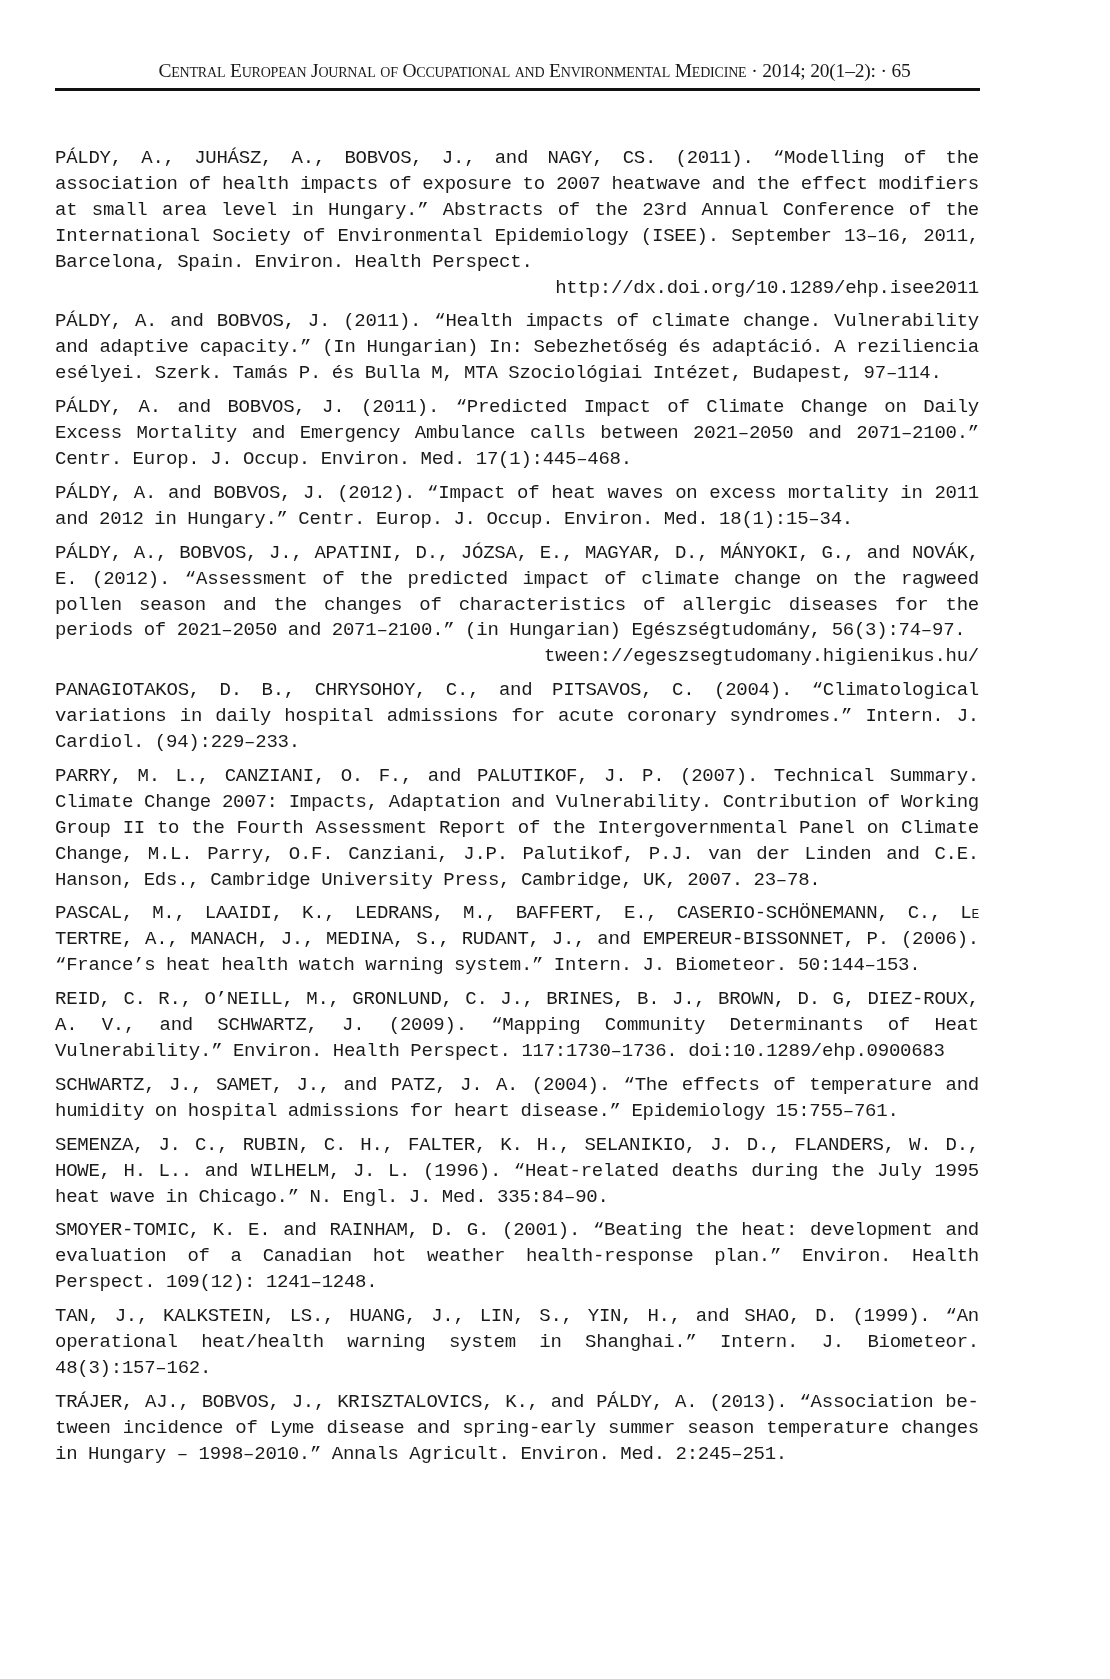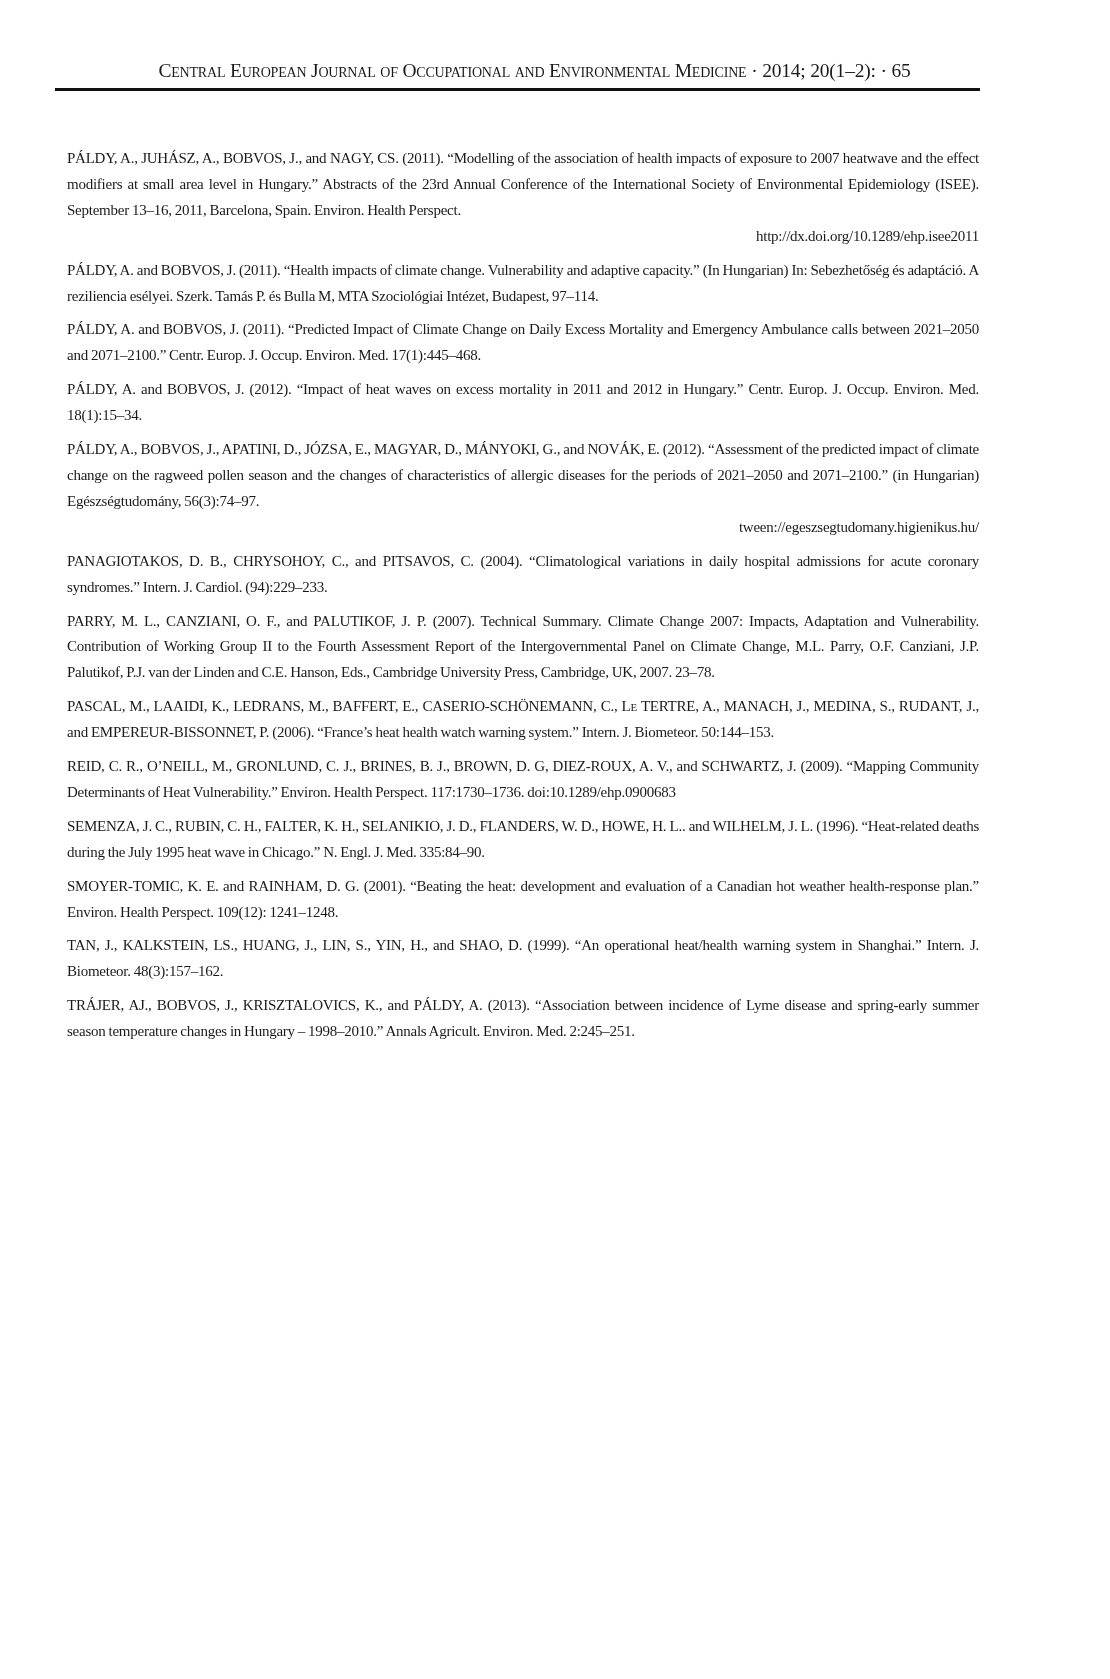--- a/index.html
+++ b/index.html
@@ -4,22 +4,22 @@
 <style>
   html, body { margin: 0; padding: 0; background: #ffffff; }
   body { width: 1110px; height: 1679px; position: relative; overflow: hidden; }
   .page { position: absolute; left: 55px; top: 0; width: 924px; color: #1a1a1a;
           font-family: "Liberation Serif", "DejaVu Serif", serif; }
   .running-head { position: absolute; top: 60px; left: 35px; width: 889px; text-align: center;
                   font-size: 19.5px; letter-spacing: -0.2px; white-space: nowrap; }
   .running-head .sc { font-variant: small-caps; }
   .head-rule { position: absolute; top: 88px; left: 0; width: 925px; height: 3px; background: #111; }
   .refs { position: absolute; top: 146px; left: 0; width: 924px; }
-  .ref { font-size: 15px; line-height: 25.9px; text-align: justify; margin: 0 0 8px 12px;
-         letter-spacing: -0.25px; word-spacing: -0.5px; hyphens: manual; }
+  .ref { font-size: 19px; line-height: 25.9px; text-align: justify; margin: 0 0 8px 0;
+         letter-spacing: -0.25px; word-spacing: -0.5px; hyphens: manual; font-family: Liberation Mono, monospace; }
   .ref .url { display: block; text-align: right; }
   .smallcaps { font-variant: small-caps; }
 </style>
 </head>
 <body>
 
 <div class="page">
   <div class="running-head">
     <span class="sc">Central European Journal of Occupational and Environmental Medicine</span>
     <span>·</span>
@@ -51,20 +51,23 @@
       <span>PANAGIOTAKOS, D. B., CHRYSOHOY, C., and PITSAVOS, C. (2004). “Climatological variations in daily hospital admissions for acute coronary syndromes.” Intern. J. Cardiol. (94):229–233.</span>
     </p>
     <p class="ref">
       <span>PARRY, M. L., CANZIANI, O. F., and PALUTIKOF, J. P. (2007). Technical Summary. Climate Change 2007: Impacts, Adaptation and Vulnerability. Contribution of Working Group II to the Fourth Assessment Report of the Intergovernmental Panel on Climate Change, M.L. Parry, O.F. Canziani, J.P. Palutikof, P.J. van der Linden and C.E. Hanson, Eds., Cambridge University Press, Cambridge, UK, 2007. 23–78.</span>
     </p>
     <p class="ref"><span>PASCAL, M., LAAIDI, K., LEDRANS, M., BAFFERT, E., CASERIO-SCHÖNEMANN, C., </span><span class="smallcaps">Le</span><span> TERTRE, A., MANACH, J., MEDINA, S., RUDANT, J., and EMPEREUR-BISSONNET, P. (2006). “France’s heat health watch warning system.” Intern. J. Biometeor. 50:144–153.</span></p>
     <p class="ref">
       <span>REID, C. R., O’NEILL, M., GRONLUND, C. J., BRINES, B. J., BROWN, D. G, DIEZ-ROUX, A. V., and SCHWARTZ, J. (2009). “Mapping Community Determinants of Heat Vulnerability.” Envi­ron. Health Perspect. 117:1730–1736. doi:10.1289/ehp.0900683</span>
     </p>
     <p class="ref">
+      <span>SCHWARTZ, J., SAMET, J., and PATZ, J. A. (2004). “The effects of temperature and humidity on hospital admissions for heart disease.” Epidemiology 15:755–761.</span>
+    </p>
+    <p class="ref">
       <span>SEMENZA, J. C., RUBIN, C. H., FALTER, K. H., SELANIKIO, J. D., FLANDERS, W. D., HOWE, H. L.. and WILHELM, J. L. (1996). “Heat-related deaths during the July 1995 heat wave in Chicago.” N. Engl. J. Med. 335:84–90.</span>
     </p>
     <p class="ref">
       <span>SMOYER-TOMIC, K. E. and RAINHAM, D. G. (2001). “Beating the heat: development and evaluation of a Canadian hot weather health-response plan.” Environ. Health Perspect. 109(12): 1241–1248.</span>
     </p>
     <p class="ref">
       <span>TAN, J., KALKSTEIN, LS., HUANG, J., LIN, S., YIN, H., and SHAO, D. (1999). “An opera­tional heat/health warning system in Shanghai.” Intern. J. Biometeor. 48(3):157–162.</span>
     </p>
     <p class="ref">
       <span>TRÁJER, AJ., BOBVOS, J., KRISZTALOVICS, K., and PÁLDY, A. (2013). “Association be­tween incidence of Lyme disease and spring-early summer season temperature changes in Hun­gary – 1998–2010.” Annals Agricult. Environ. Med. 2:245–251.</span>

